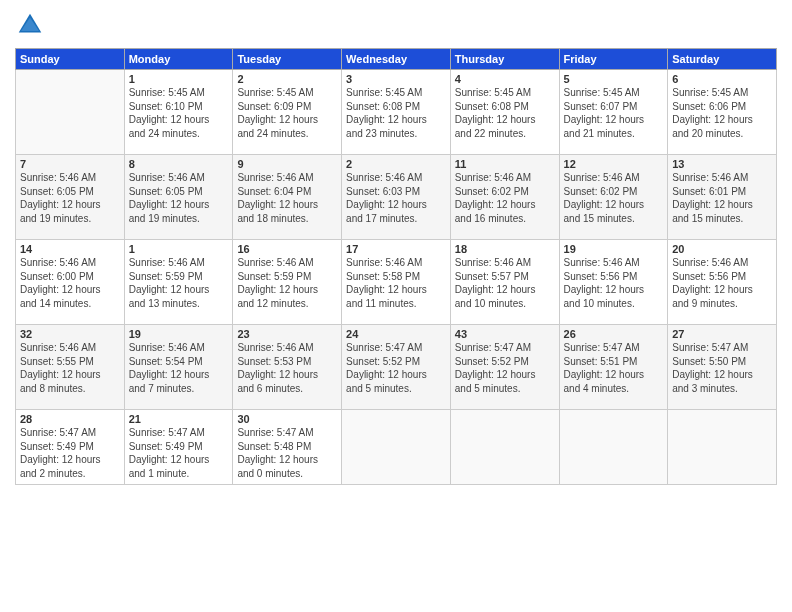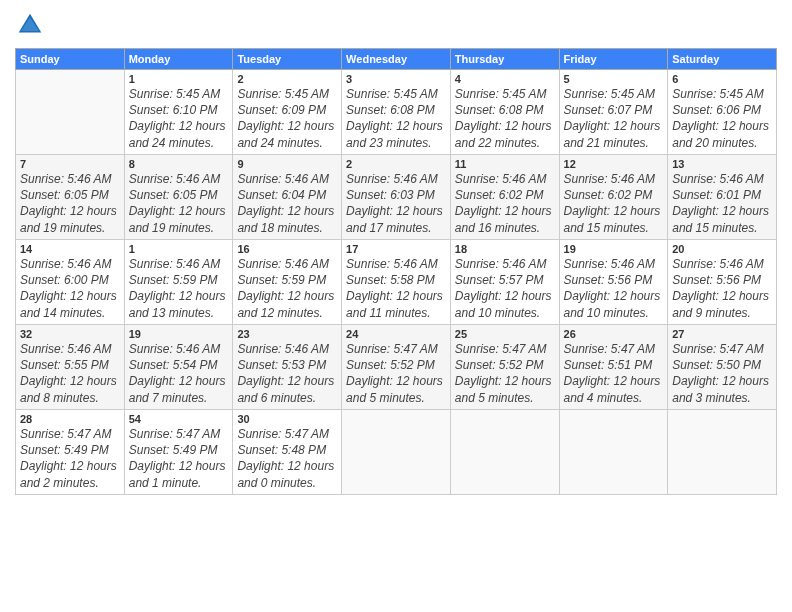--- a/index.html
+++ b/index.html
@@ -56,21 +56,21 @@
     .cal-subtitle {
       font-size: 13px;
       color: #555;
     }
     table {
       width: 100%;
       border-collapse: collapse;
       table-layout: fixed;
     }
     thead tr th {
-      background-color: #3b82f6;
+      background-color: #1d4ed8;
       color: #fff;
       font-size: 11px;
       font-weight: bold;
       padding: 4px 4px;
       text-align: left;
       border: 1px solid #aaa;
     }
     tbody tr td {
       vertical-align: top;
       border: 1px solid #ccc;
@@ -83,24 +83,23 @@
       height: 75px;
     }
     .day-num {
       font-size: 11px;
       font-weight: bold;
       display: block;
       margin-bottom: 1px;
       color: #333;
     }
     .day-info {
-      font-size: 12px;
+      font-size: 10px;
       color: #444;
       line-height: 1.35;
-      font-style: italic;
     }
     .empty-cell {
       background: #f9f9f9;
     }
     tbody tr:nth-child(odd) {
       background: #fff;
     }
     tbody tr:nth-child(even) {
       background: #f5f5f5;
     }
@@ -309,21 +308,21 @@
 and 6 minutes.</div>
           </td>
           <td>
             <span class="day-num">24</span>
             <div class="day-info" style="white-space: pre-line;">Sunrise: 5:47 AM
 Sunset: 5:52 PM
 Daylight: 12 hours
 and 5 minutes.</div>
           </td>
           <td>
-            <span class="day-num">25</span>
+            <span class="day-num">43</span>
             <div class="day-info" style="white-space: pre-line;">Sunrise: 5:47 AM
 Sunset: 5:52 PM
 Daylight: 12 hours
 and 5 minutes.</div>
           </td>
           <td>
             <span class="day-num">26</span>
             <div class="day-info" style="white-space: pre-line;">Sunrise: 5:47 AM
 Sunset: 5:51 PM
 Daylight: 12 hours
@@ -339,21 +338,21 @@
         </tr>
         <tr>
           <td>
             <span class="day-num">28</span>
             <div class="day-info" style="white-space: pre-line;">Sunrise: 5:47 AM
 Sunset: 5:49 PM
 Daylight: 12 hours
 and 2 minutes.</div>
           </td>
           <td>
-            <span class="day-num">54</span>
+            <span class="day-num">21</span>
             <div class="day-info" style="white-space: pre-line;">Sunrise: 5:47 AM
 Sunset: 5:49 PM
 Daylight: 12 hours
 and 1 minute.</div>
           </td>
           <td>
             <span class="day-num">30</span>
             <div class="day-info" style="white-space: pre-line;">Sunrise: 5:47 AM
 Sunset: 5:48 PM
 Daylight: 12 hours

